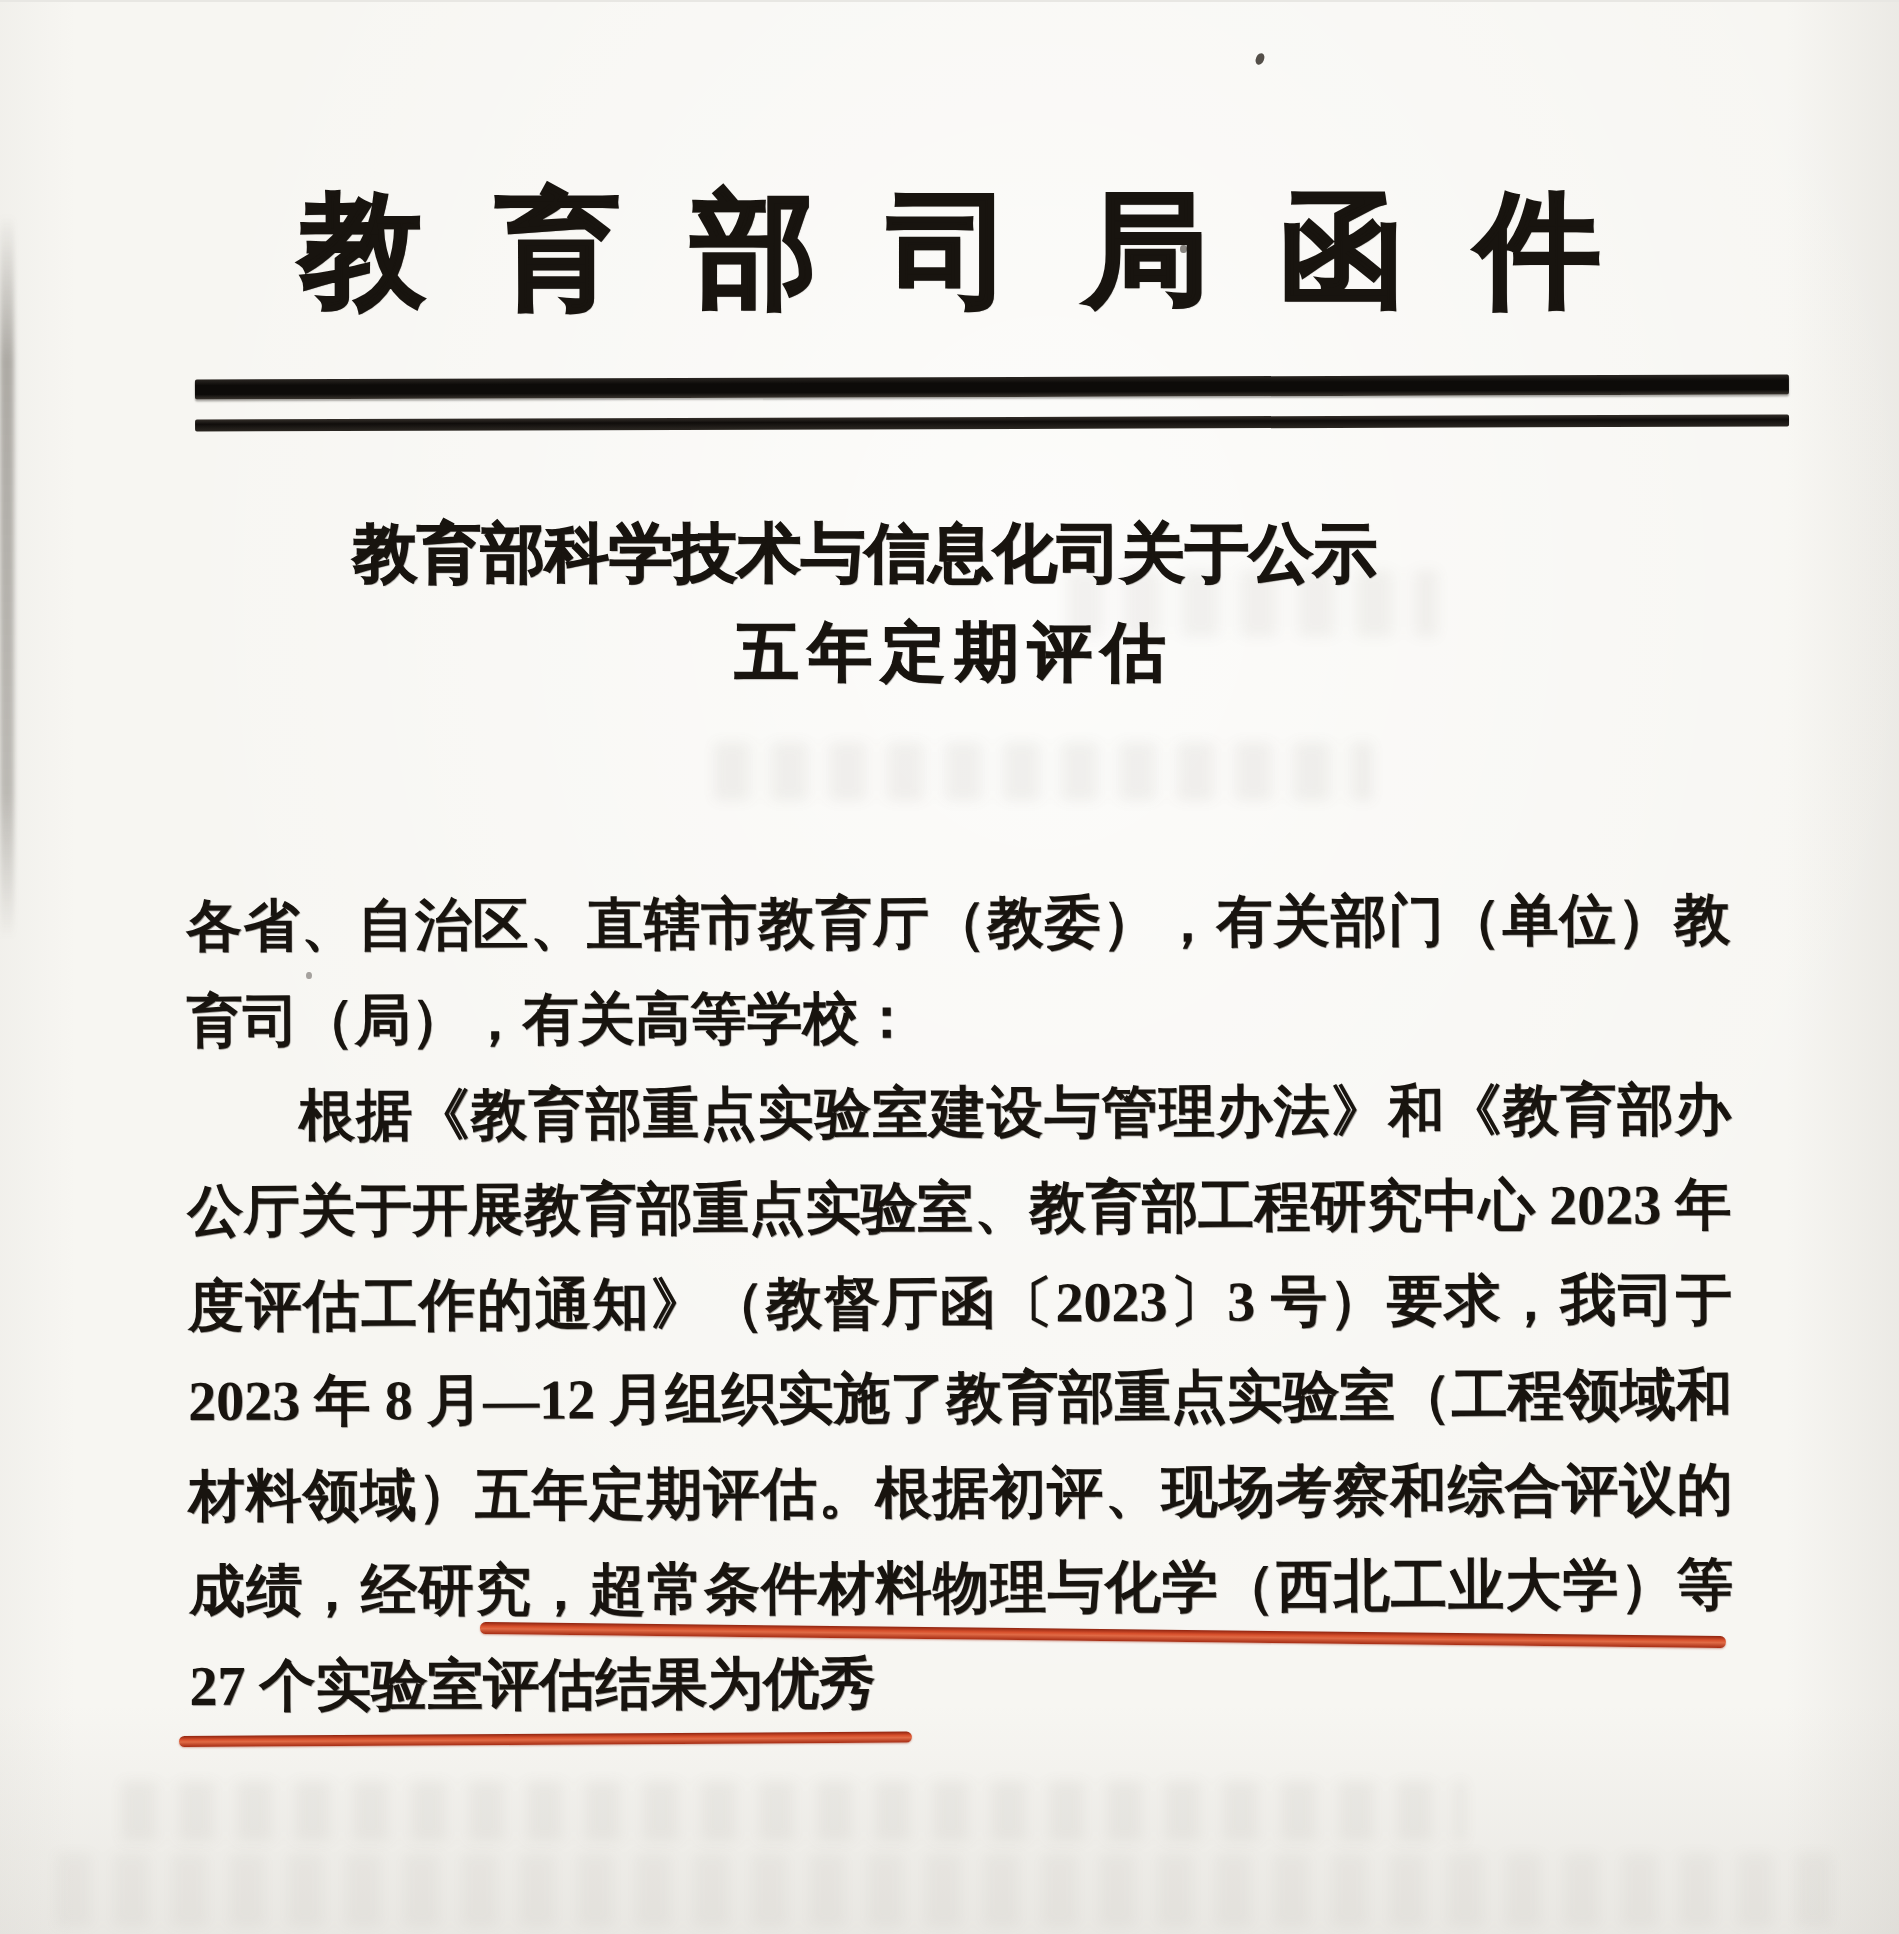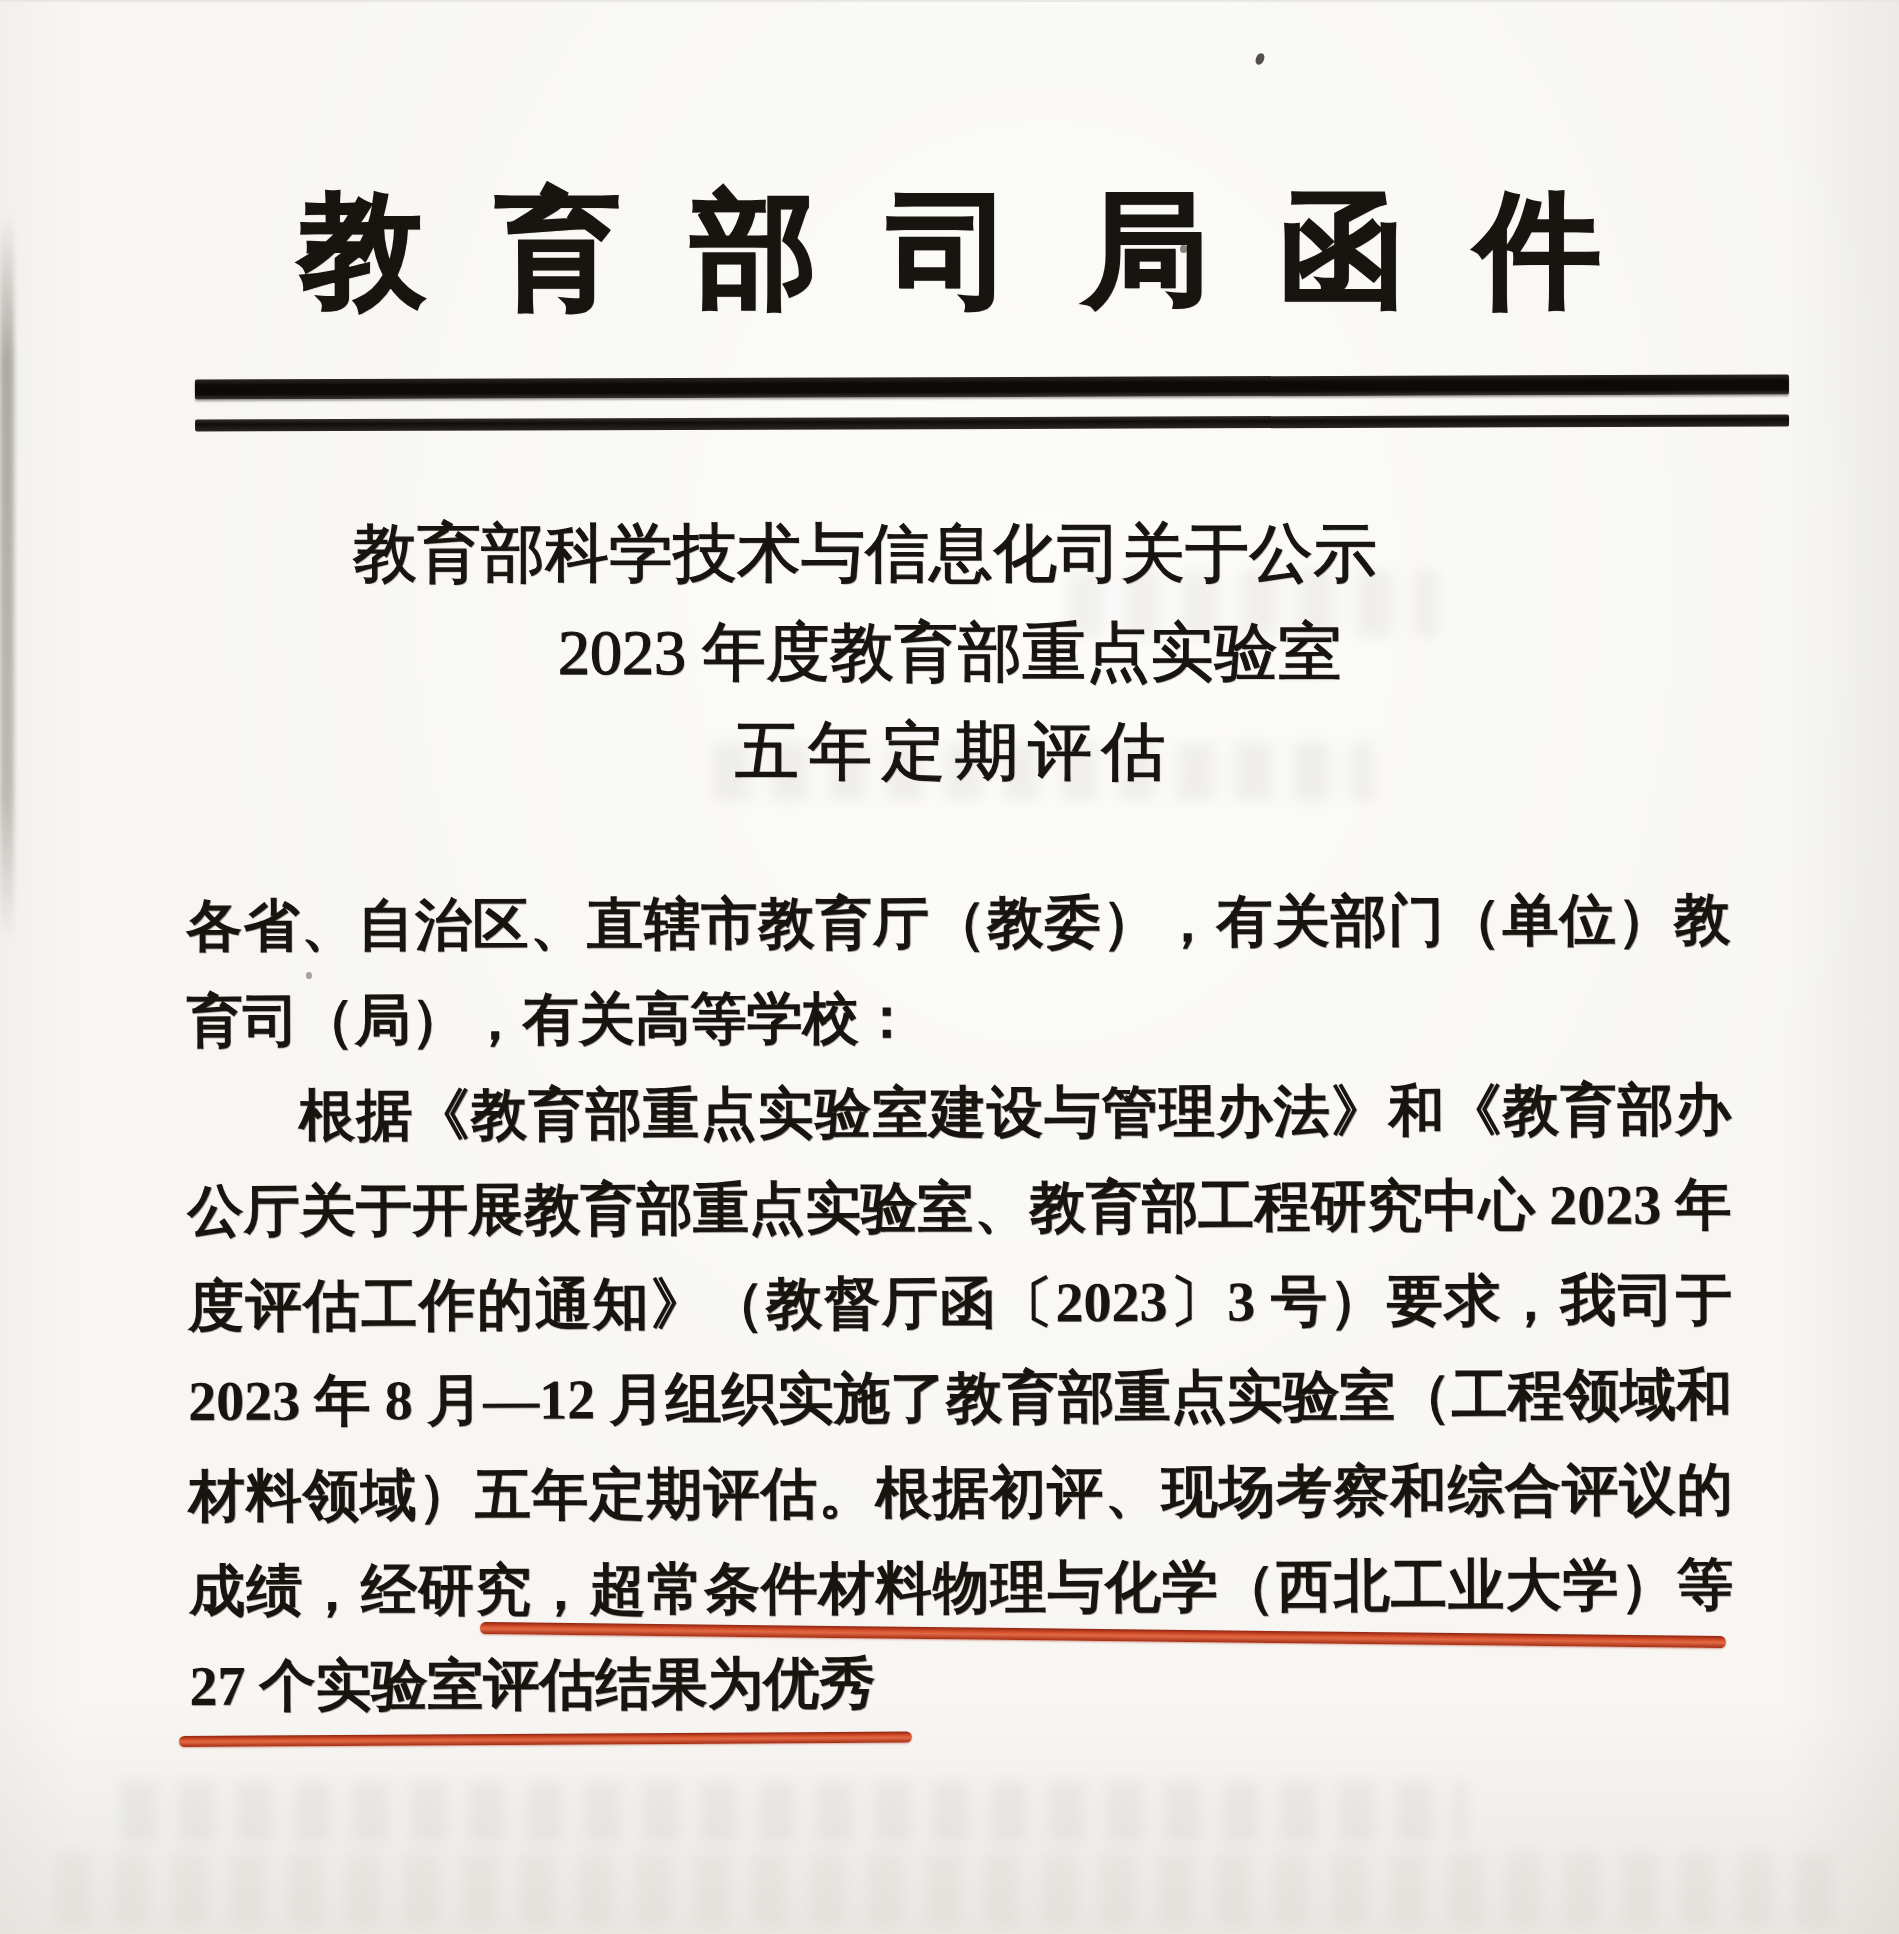--- a/index.html
+++ b/index.html
@@ -52,21 +52,21 @@
     background: linear-gradient(to bottom, #332e29 0%, #100d0b 40%, #2b2722 100%);
     border-radius: 1.9px;
   }
 
   
   .doc-title {
     position: absolute;
     top: 502px; left: 0; width: 100%;
     text-align: center;
     font-size: 64px;
-    font-weight: 400;
+    font-weight: 700;
     line-height: 99px;
     -webkit-text-stroke: 1.2px var(--ink, #18140f);
     text-shadow: 0.9px 0.9px 0.9px rgba(25,20,15,0.45);
   }
   .doc-title .t1 { position: relative; left: -85px; }
   .doc-title .t3 { letter-spacing: 9.3px; text-indent: 9.3px; }
 
   
   .body-text {
     position: absolute;
@@ -134,21 +134,20 @@
 
   <div class="letterhead">教育部司局函件</div>
 
   <div class="rules">
     <div class="rule-thick"></div>
     <div class="rule-thin"></div>
   </div>
 
   <div class="doc-title">
     <div class="t1">教育部科学技术与信息化司关于公示</div>
-    <div class="t2">2023 年度教育部重点实验室</div>
     <div class="t3">五年定期评估</div>
   </div>
 
   <div class="body-text">
     <div class="line j">各省、自治区、直辖市教育厅（教委），有关部门（单位）教</div>
     <div class="line">育司（局），有关高等学校：</div>
     <div class="line j ind">根据《教育部重点实验室建设与管理办法》和《教育部办</div>
     <div class="line j">公厅关于开展教育部重点实验室、教育部工程研究中心 2023 年</div>
     <div class="line j">度评估工作的通知》（教督厅函〔2023〕3 号）要求，我司于</div>
     <div class="line j">2023 年 8 月—12 月组织实施了教育部重点实验室（工程领域和</div>

